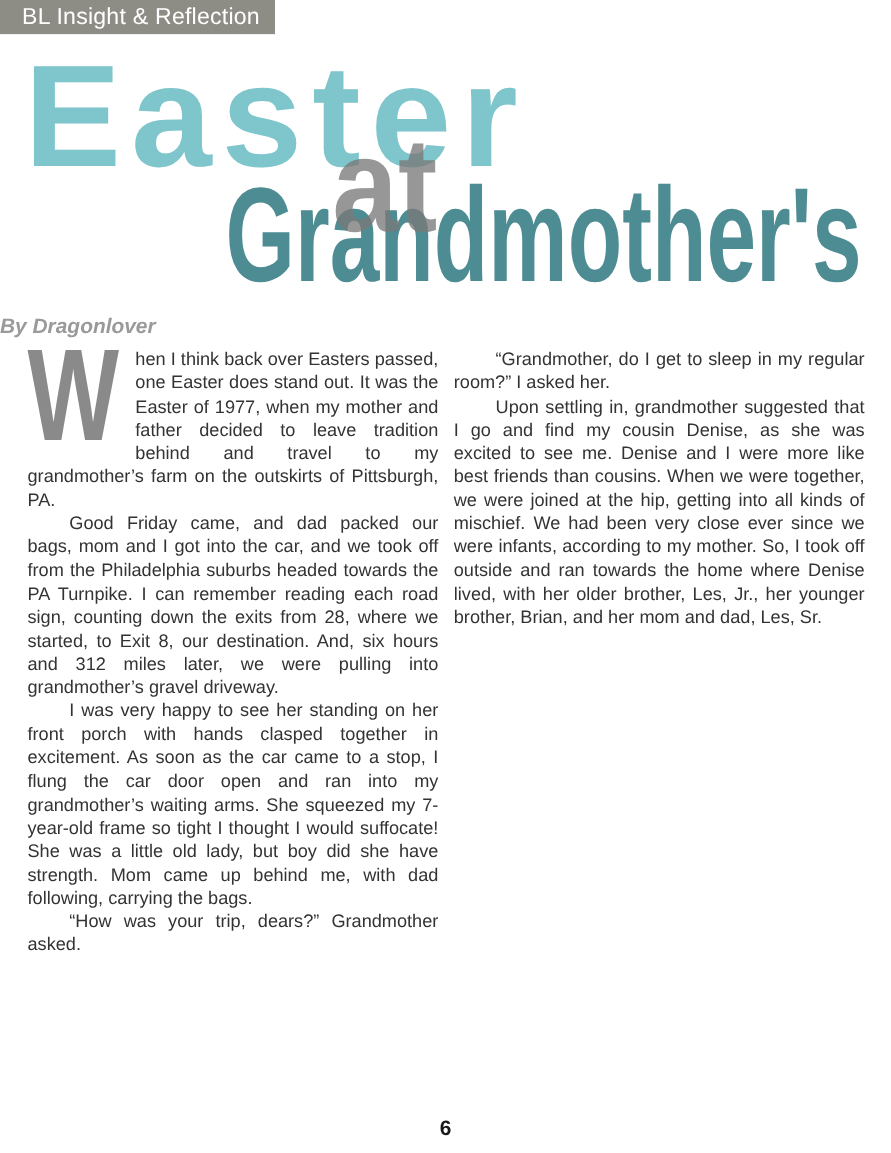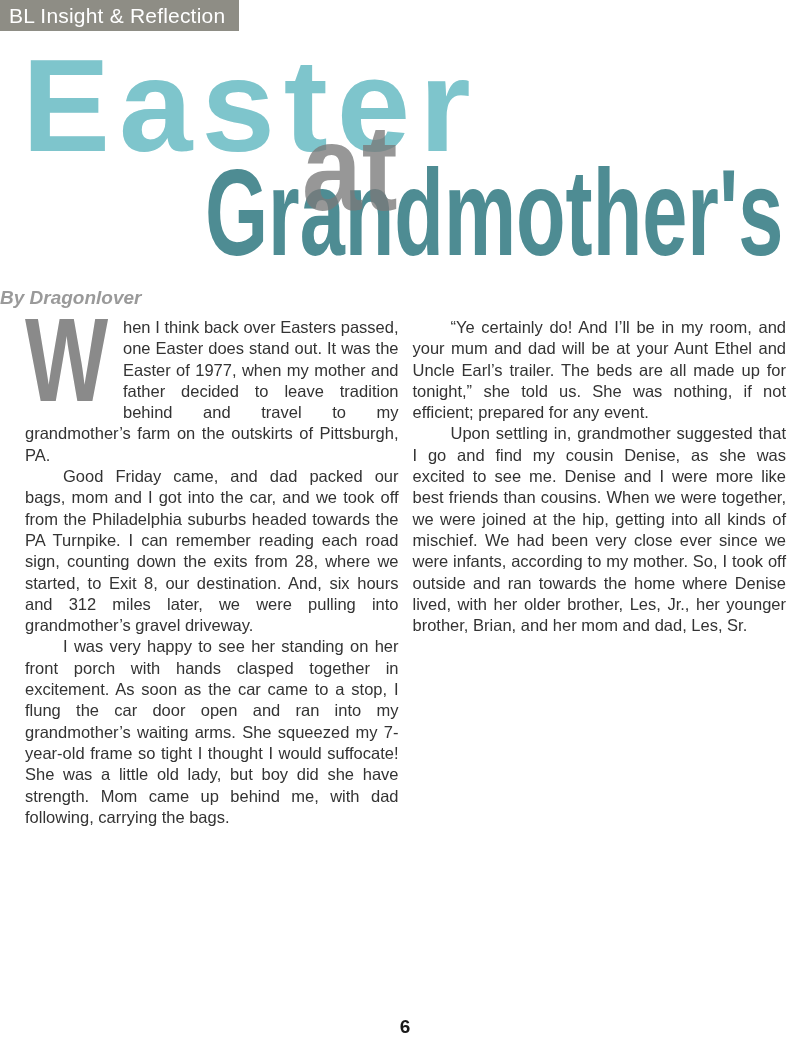--- a/index.html
+++ b/index.html
@@ -25,21 +25,21 @@
 
   
   .header-tag {
     position: absolute;
     top: 0; left: 0;
     background: var(--header-bg);
     color: #ffffff;
     font-size: 21px;
     line-height: 31px;
     height: 31px;
-    padding: 0 14px 0 9px;
+    padding: 0 14px 0 20px;
     letter-spacing: 0.2px;
   }
 
   
   .title-block {
     position: absolute;
     top: 31px; left: 0;
     width: 810px;
     height: 252px;
   }
@@ -137,23 +137,24 @@
 </div>
 
 <div class="byline">By Dragonlover</div>
 
 <div class="article-columns">
   <div class="column">
     <p class="para"><span class="drop-cap">W</span><span>hen I think back over Easters passed, one Easter does stand out. It was the Easter of 1977, when my mother and father decided to leave tradition behind and travel to my grandmother’s farm on the outskirts of Pittsburgh, PA.</span></p>
     <div>
         <p class="para indent">Good Friday came, and dad packed our bags, mom and I got into the car, and we took off from the Philadelphia suburbs headed towards the PA Turnpike. I can remember reading each road sign, counting down the exits from 28, where we started, to Exit 8, our destination. And, six hours and 312 miles later, we were pulling into grandmother’s gravel driveway.</p>
         <p class="para indent">I was very happy to see her standing on her front porch with hands clasped together in excitement. As soon as the car came to a stop, I flung the car door open and ran into my grandmother’s waiting arms. She squeezed my 7-year-old frame so tight I thought I would suffocate! She was a little old lady, but boy did she have strength. Mom came up behind me, with dad following, carrying the bags.</p>
+        <p class="para indent">“How was your trip, dears?” Grandmother asked.</p>
       </div>
   </div>
   <div class="column">
     <div>
-        <p class="para indent">“Ye certainly do! And I’ll be in my room, and your mum and dad will be at your Aunt Ethel and Uncle Earl’s trailer. The beds are all made up for tonight,” she told us. She was nothing, if not efficient; prepared for any event.</p>
+        <p class="para indent">“Grandmother, do I get to sleep in my regular room?” I asked her.</p>
         <p class="para indent">Upon settling in, grandmother suggested that I go and find my cousin Denise, as she was excited to see me. Denise and I were more like best friends than cousins. When we were together, we were joined at the hip, getting into all kinds of mischief. We had been very close ever since we were infants, according to my mother. So, I took off outside and ran towards the home where Denise lived, with her older brother, Les, Jr., her younger brother, Brian, and her mom and dad, Les, Sr.</p>
       </div>
   </div>
 </div>
 
 <div class="page-footer">6</div>
 
 </body></html>

